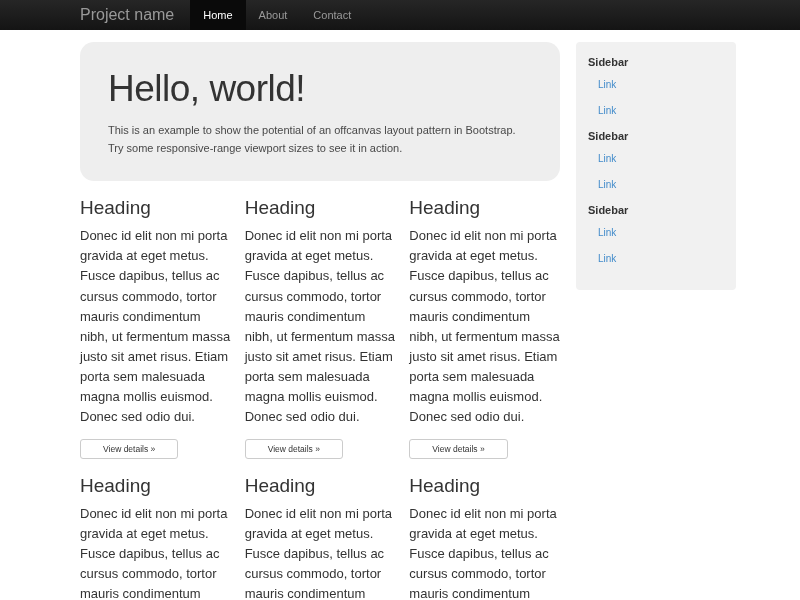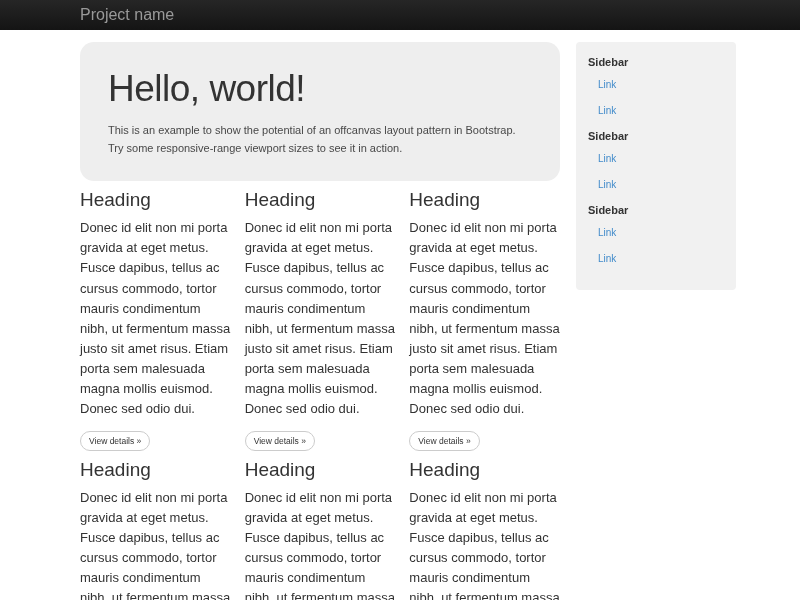--- a/index.html
+++ b/index.html
@@ -47,26 +47,26 @@
   }
   .jumbotron p {
     margin-top: 12px; font-size: 11px; line-height: 1.6;
     color: #484848; max-width: 426px;
   }
   
   .cards {
     display: grid; grid-template-columns: repeat(3, 1fr);
     column-gap: 14px;
   }
-  .card h2 { margin-top: 8px; font-size: 19px; font-weight: 500; color: #333; }
+  .card h2 { margin-top: 16px; font-size: 19px; font-weight: 500; color: #333; }
   .card p  { margin: 7px 0 10px; font-size: 13px; line-height: 1.55; color: #333; }
   .btn {
     display: inline-block; font-size: 8.5px; color: #333;
-    background: #ffffff; border: 1px solid #ccc; border-radius: 10px;
-    padding: 4px 8px; text-decoration: none; cursor: pointer;
+    background: #ffffff; border: 1px solid #ccc; border-radius: 3px;
+    padding: 4px 22px; text-decoration: none; cursor: pointer;
   }
   
   .sidebar {
     width: 160px; background: #f1f1f1; border-radius: 4px;
     padding: 12px 12px 16px; align-self: flex-start;
   }
   .sidebar-group h4 {
     font-size: 11px; font-weight: 700; color: #333;
     margin: 12px 0 6px;
   }
@@ -80,20 +80,31 @@
     border-top: 1px solid #e5e5e5; 
   }
   footer p { font-size: 9px; color: #444; }
 </style>
 </head>
 <body>
 
 <nav class="navbar">
   <div class="navbar-inner">
     <a class="brand" href="#">Project name</a>
+    <ul class="nav">
+      <li>
+        <a href="#" class="active">Home</a>
+      </li>
+      <li>
+        <a href="#">About</a>
+      </li>
+      <li>
+        <a href="#">Contact</a>
+      </li>
+    </ul>
   </div>
 </nav>
 
 <div class="container">
 
   <div class="main">
 
     <div class="jumbotron">
       <h1>Hello, world!</h1>
       <p>This is an example to show the potential of an offcanvas layout pattern in Bootstrap. Try some responsive-range viewport sizes to see it in action.</p>

